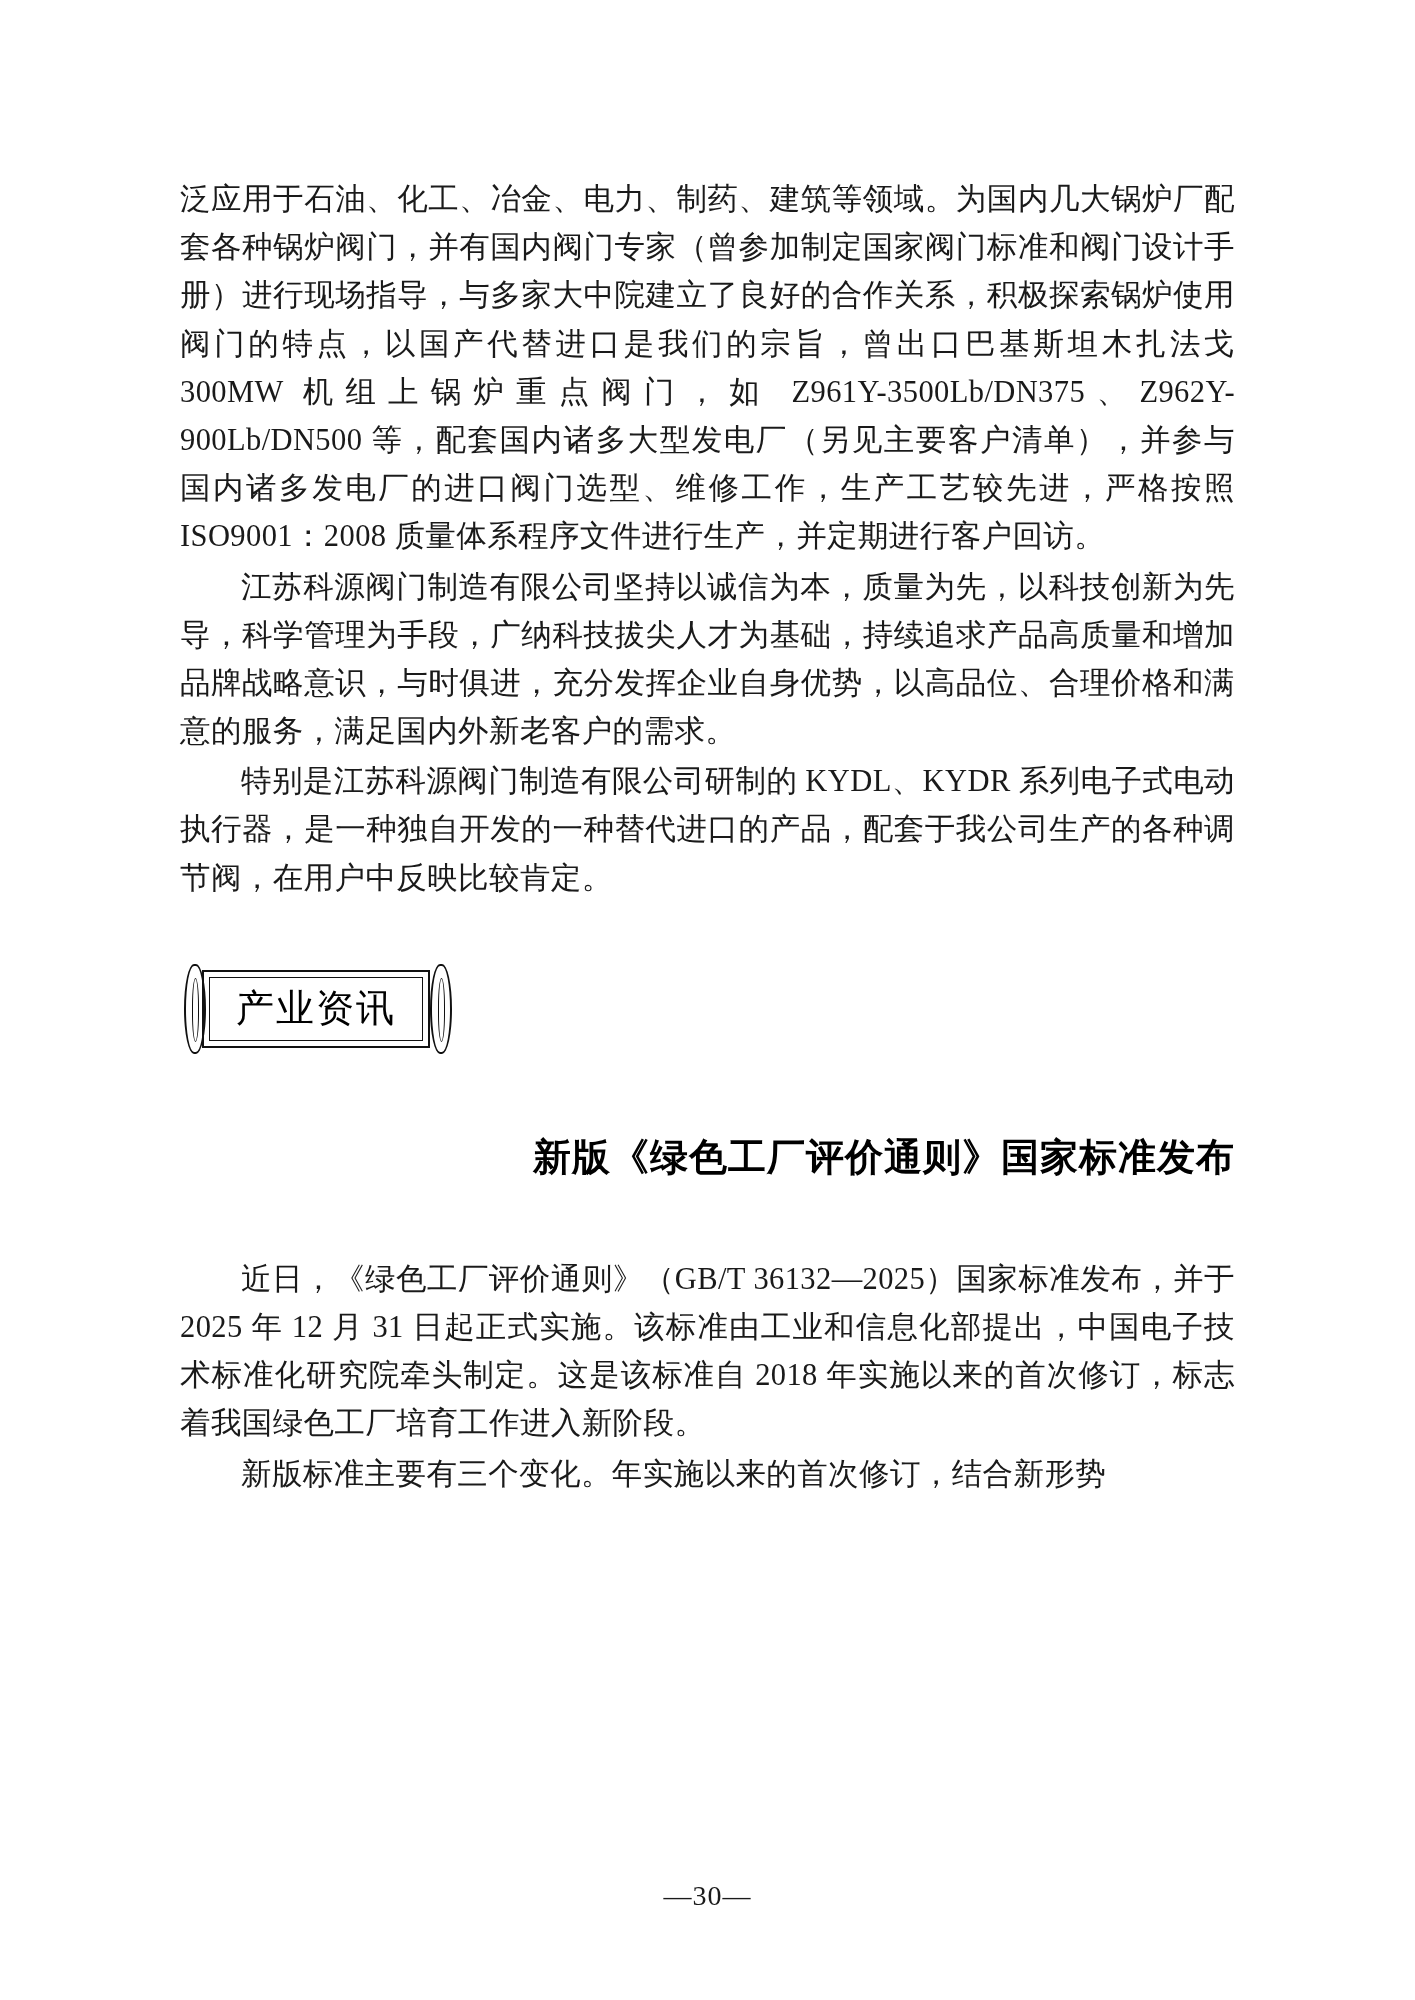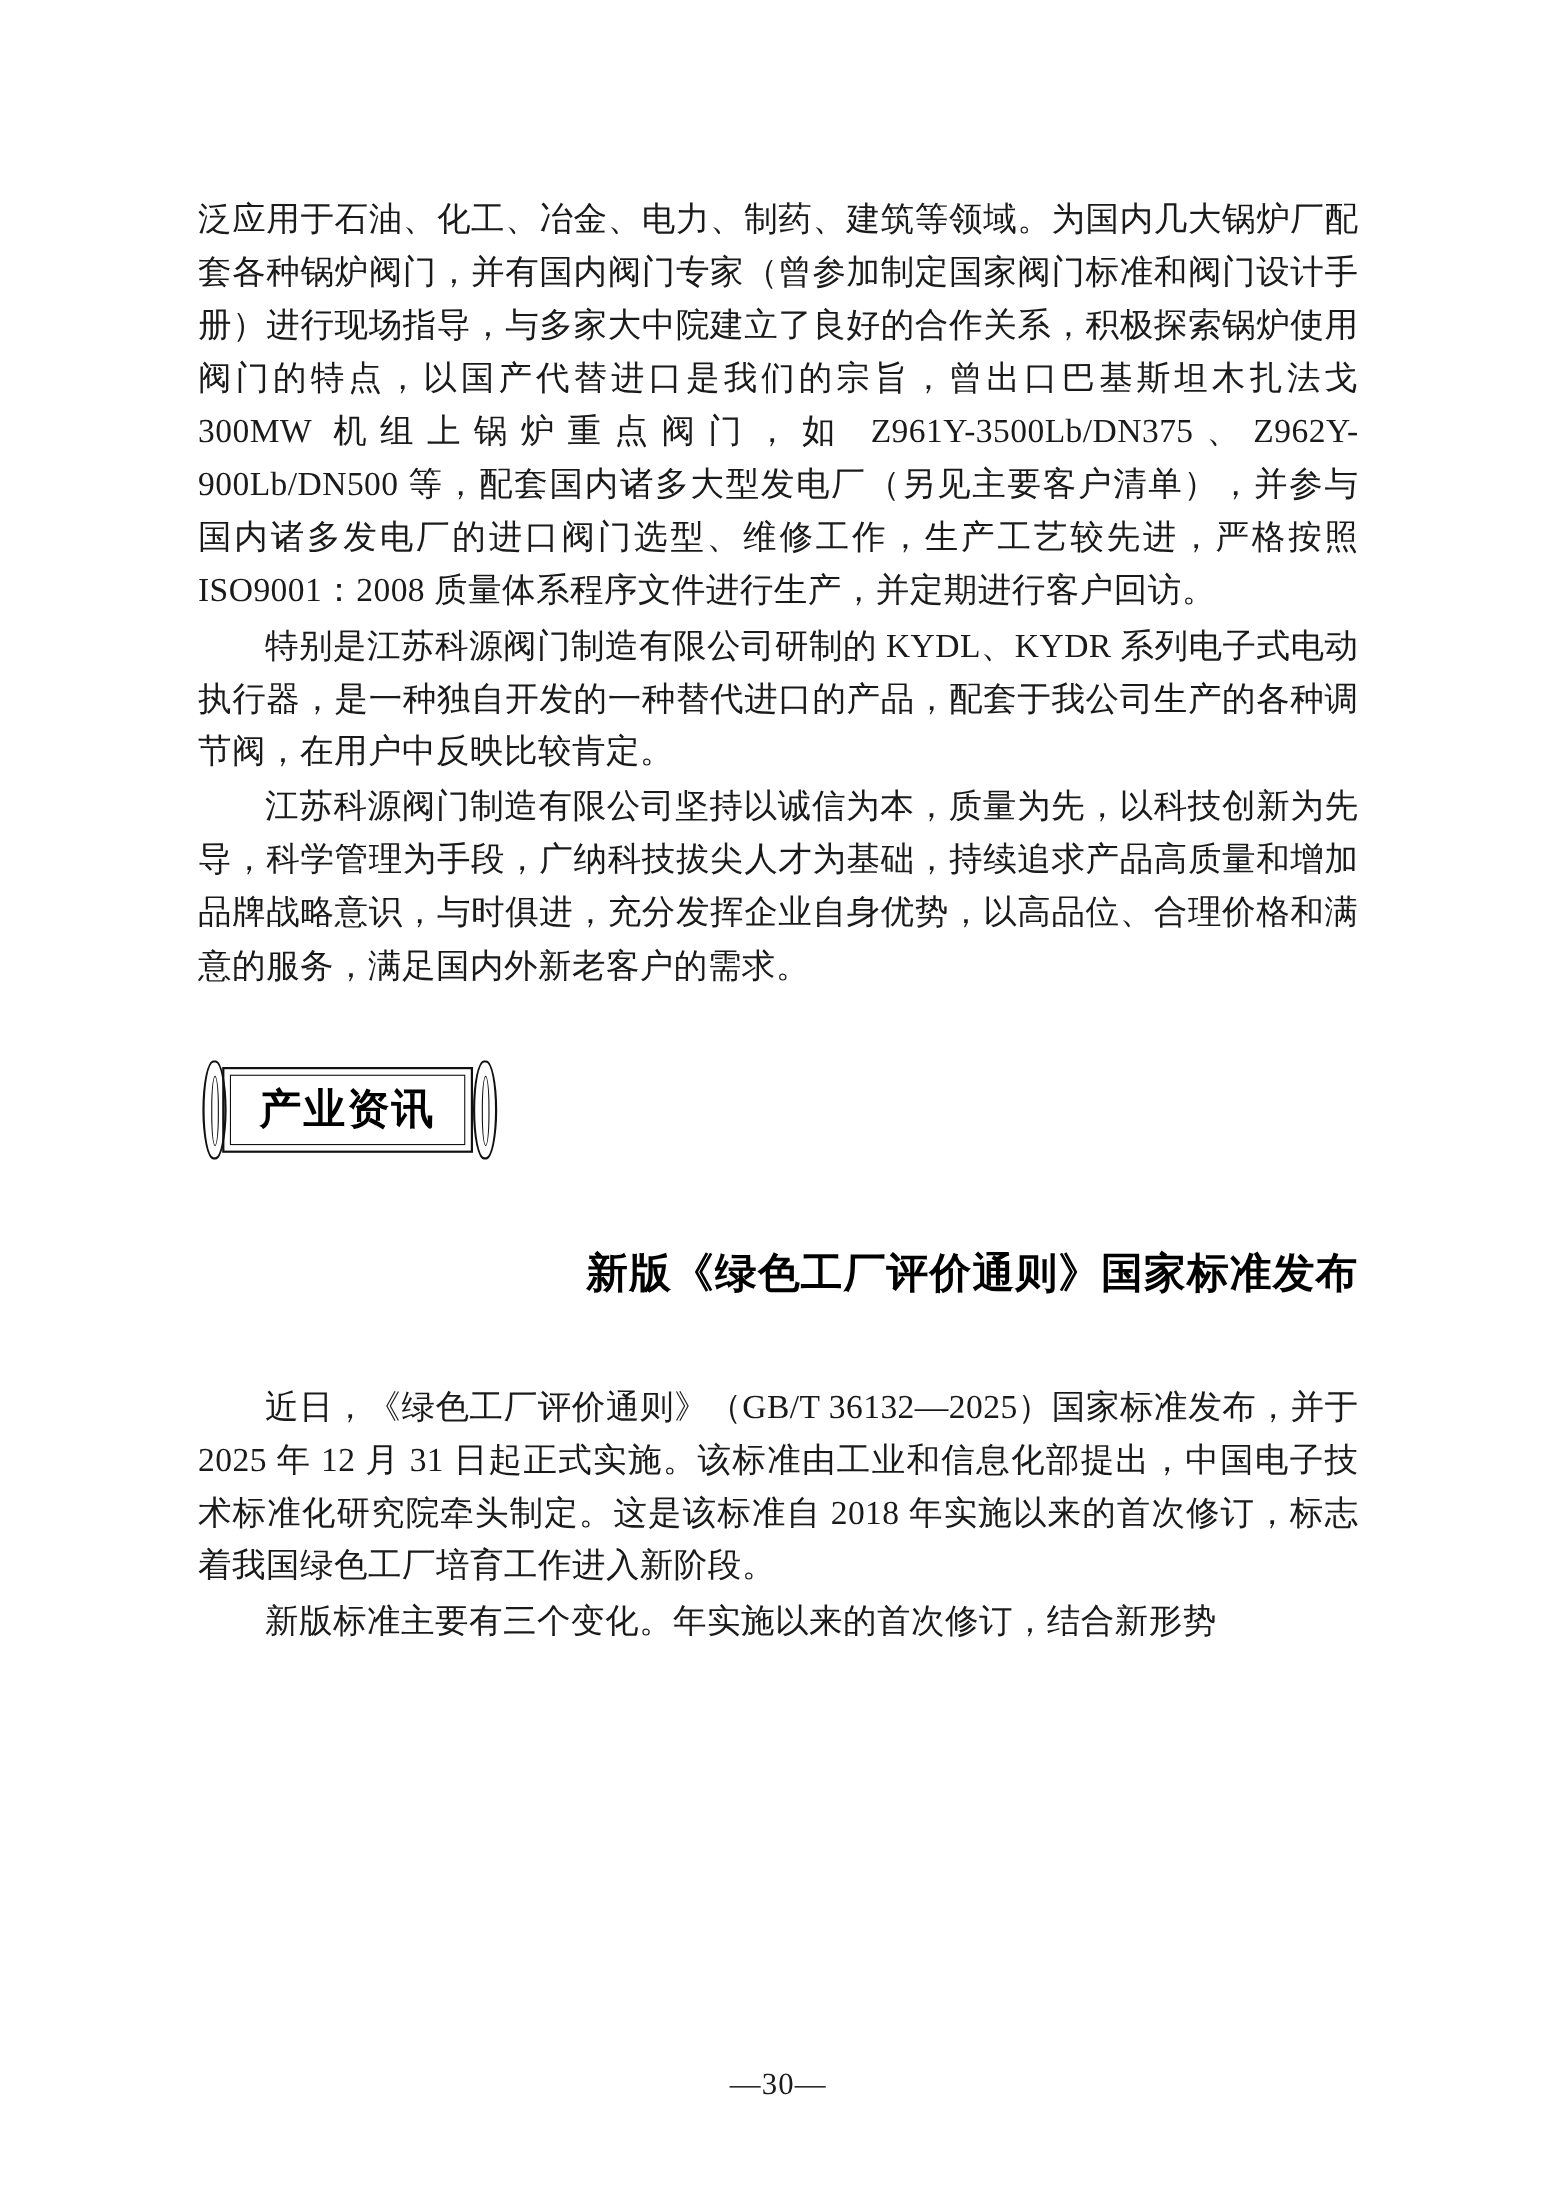--- a/index.html
+++ b/index.html
@@ -92,21 +92,21 @@
   .banner-title {
     position: absolute;
     left: 18px;
     top: 6px;
     width: 228px;
     height: 78px;
     display: flex;
     align-items: center;
     justify-content: center;
     font-family: "Liberation Sans", "DejaVu Sans", sans-serif;
-    font-weight: bold;
+    font-weight: normal;
     font-size: 38px;
     letter-spacing: 2px;
     color: #000;
   }
   .article-title {
     margin-top: 72px;
     text-align: right;
     font-size: 38px;
     font-weight: bold;
     letter-spacing: 1px;
@@ -126,22 +126,22 @@
     color: #1a1a1a;
   }
 </style>
 </head>
 <body>
 
 <div class="page">
 
   <div class="body-text">
     <p class="para">泛应用于石油、化工、冶金、电力、制药、建筑等领域。为国内几大锅炉厂配套各种锅炉阀门，并有国内阀门专家（曾参加制定国家阀门标准和阀门设计手册）进行现场指导，与多家大中院建立了良好的合作关系，积极探索锅炉使用阀门的特点，以国产代替进口是我们的宗旨，曾出口巴基斯坦木扎法戈 300MW 机组上锅炉重点阀门，如 Z961Y-3500Lb/DN375、Z962Y- 900Lb/DN500  等，配套国内诸多大型发电厂（另见主要客户清单），并参与国内诸多发电厂的进口阀门选型、维修工作，生产工艺较先进，严格按照 ISO9001：2008 质量体系程序文件进行生产，并定期进行客户回访。</p>
+    <p class="para indent">江苏科源阀门制造有限公司坚持以诚信为本，质量为先，以科技创新为先导，科学管理为手段，广纳科技拔尖人才为基础，持续追求产品高质量和增加品牌战略意识，与时俱进，充分发挥企业自身优势，以高品位、合理价格和满意的服务，满足国内外新老客户的需求。</p>
     <p class="para indent">特别是江苏科源阀门制造有限公司研制的 KYDL、KYDR 系列电子式电动执行器，是一种独自开发的一种替代进口的产品，配套于我公司生产的各种调节阀，在用户中反映比较肯定。</p>
-    <p class="para indent">江苏科源阀门制造有限公司坚持以诚信为本，质量为先，以科技创新为先导，科学管理为手段，广纳科技拔尖人才为基础，持续追求产品高质量和增加品牌战略意识，与时俱进，充分发挥企业自身优势，以高品位、合理价格和满意的服务，满足国内外新老客户的需求。</p>
   </div>
 
   <div class="section-banner">
     <div class="banner-curl left"></div>
     <div class="banner-curl right"></div>
     <div class="banner-frame"></div>
     <div class="banner-title">产业资讯</div>
   </div>
 
   <h1 class="article-title">新版《绿色工厂评价通则》国家标准发布</h1>

